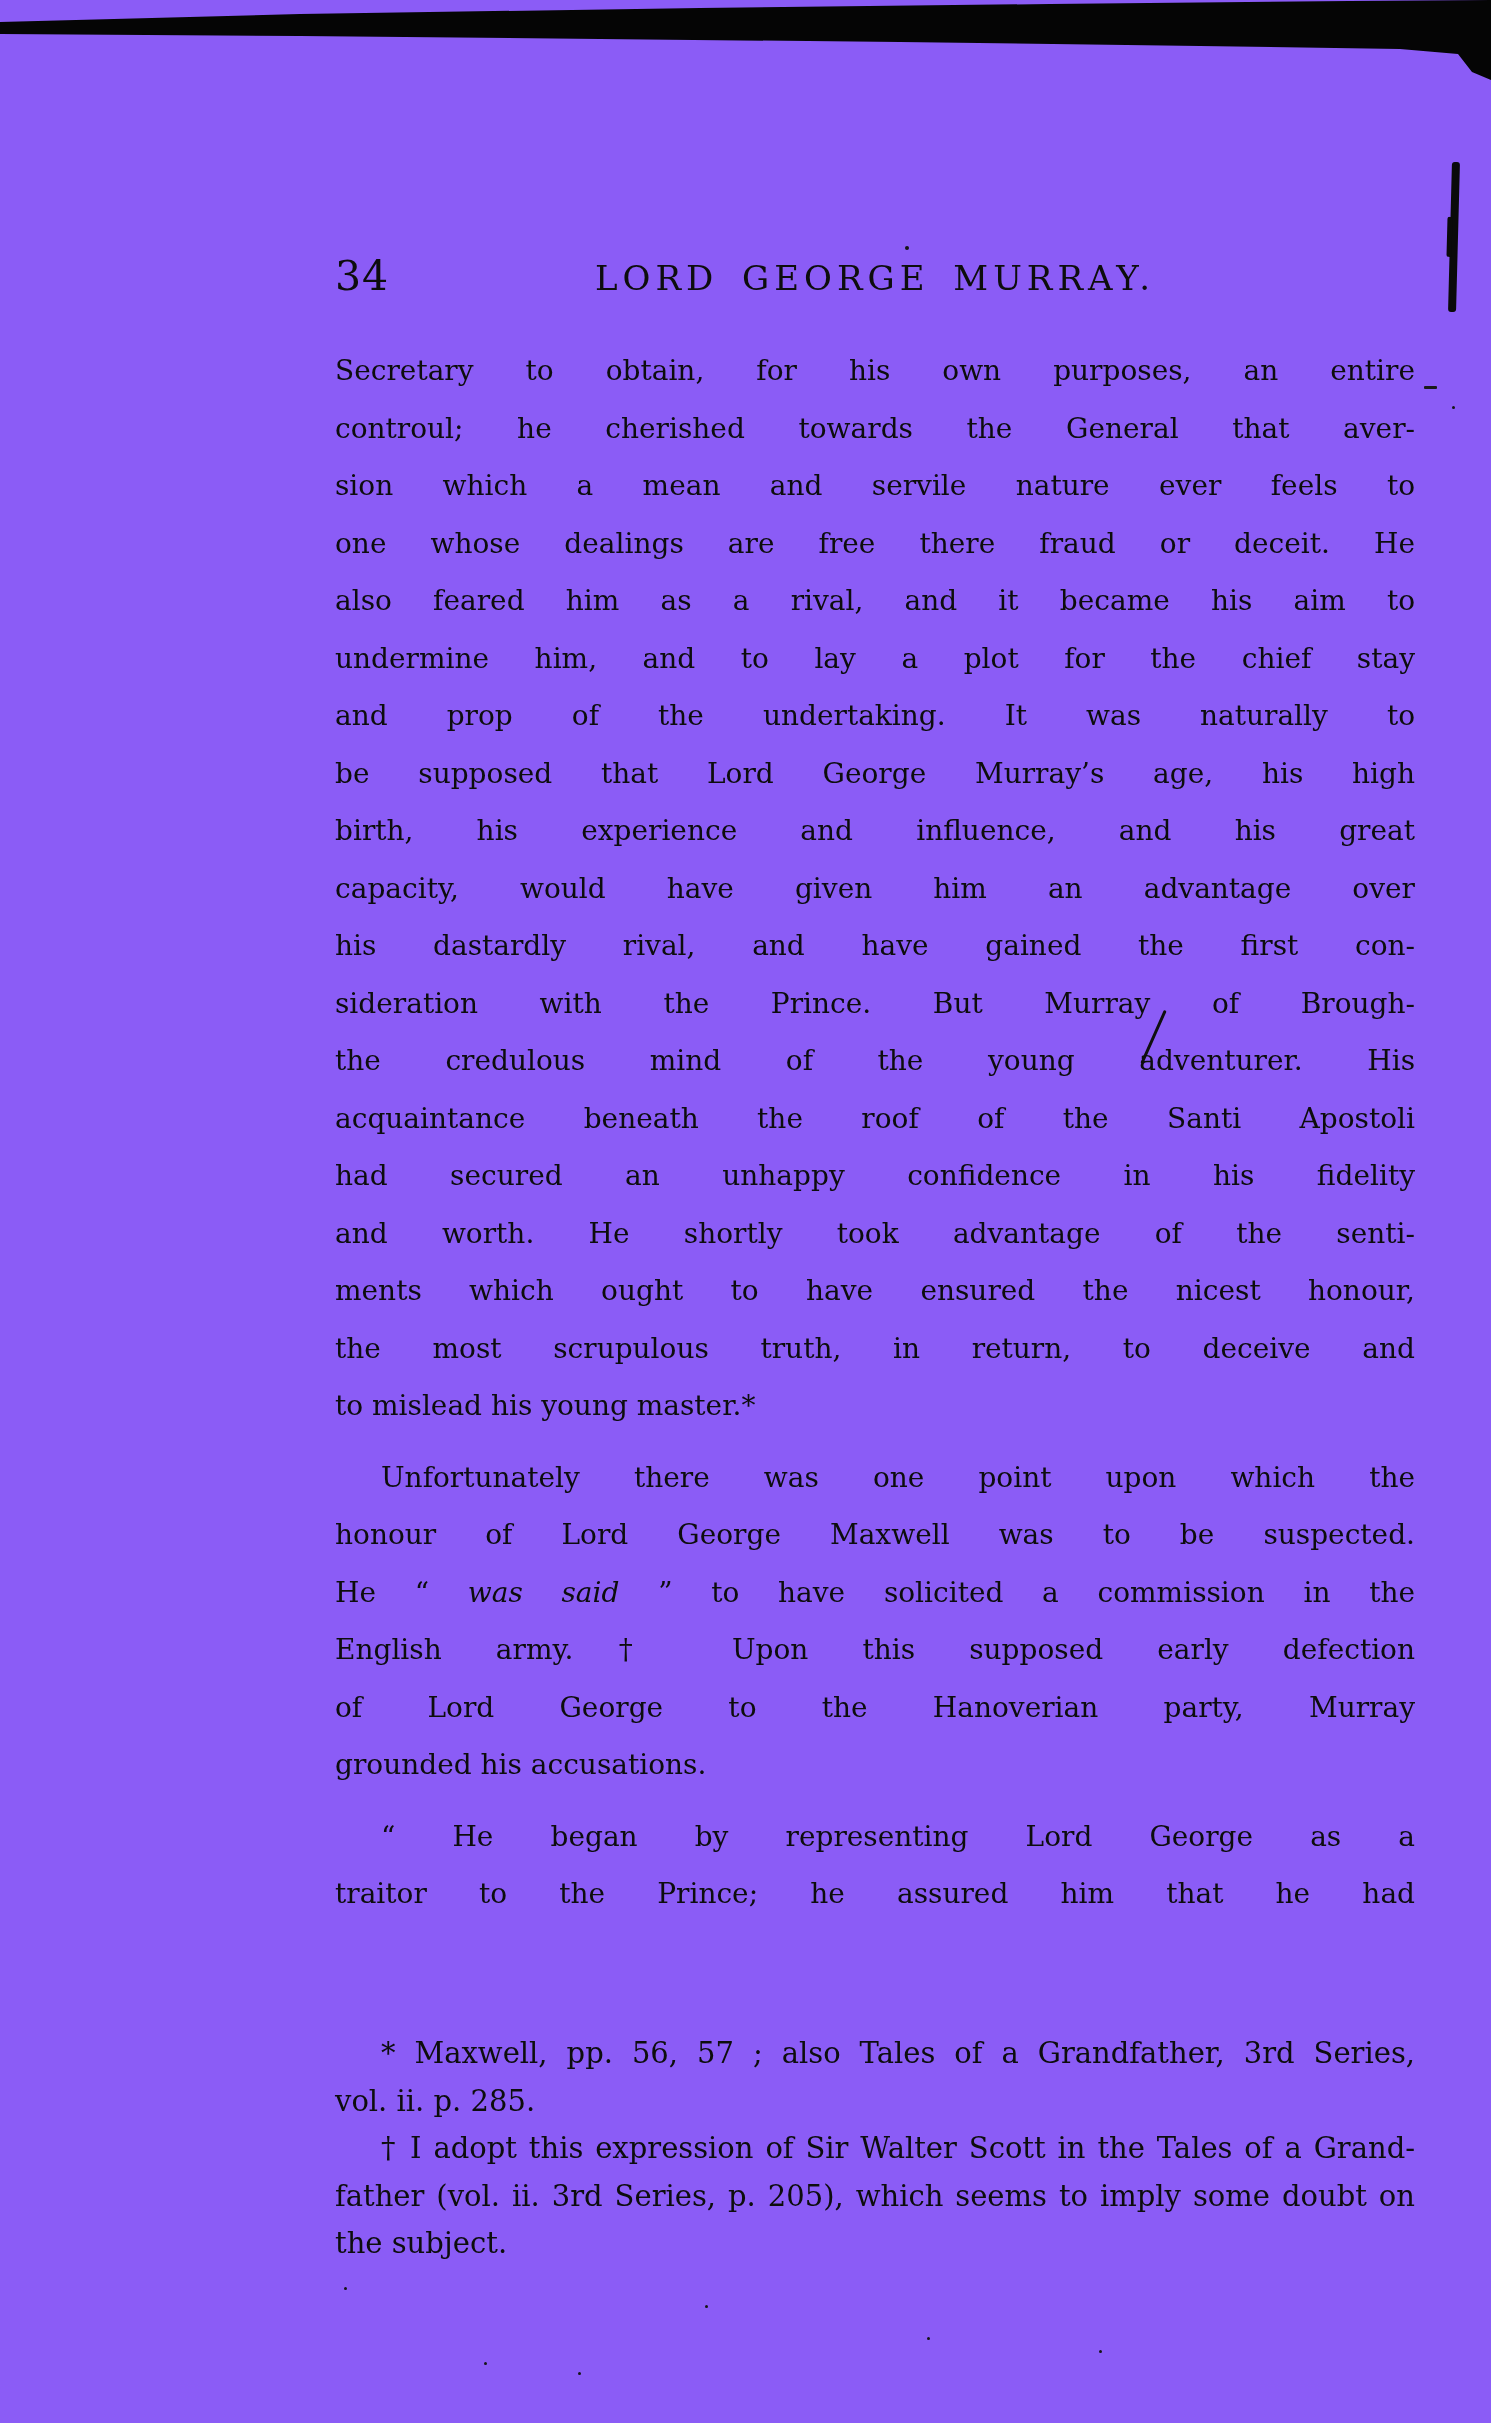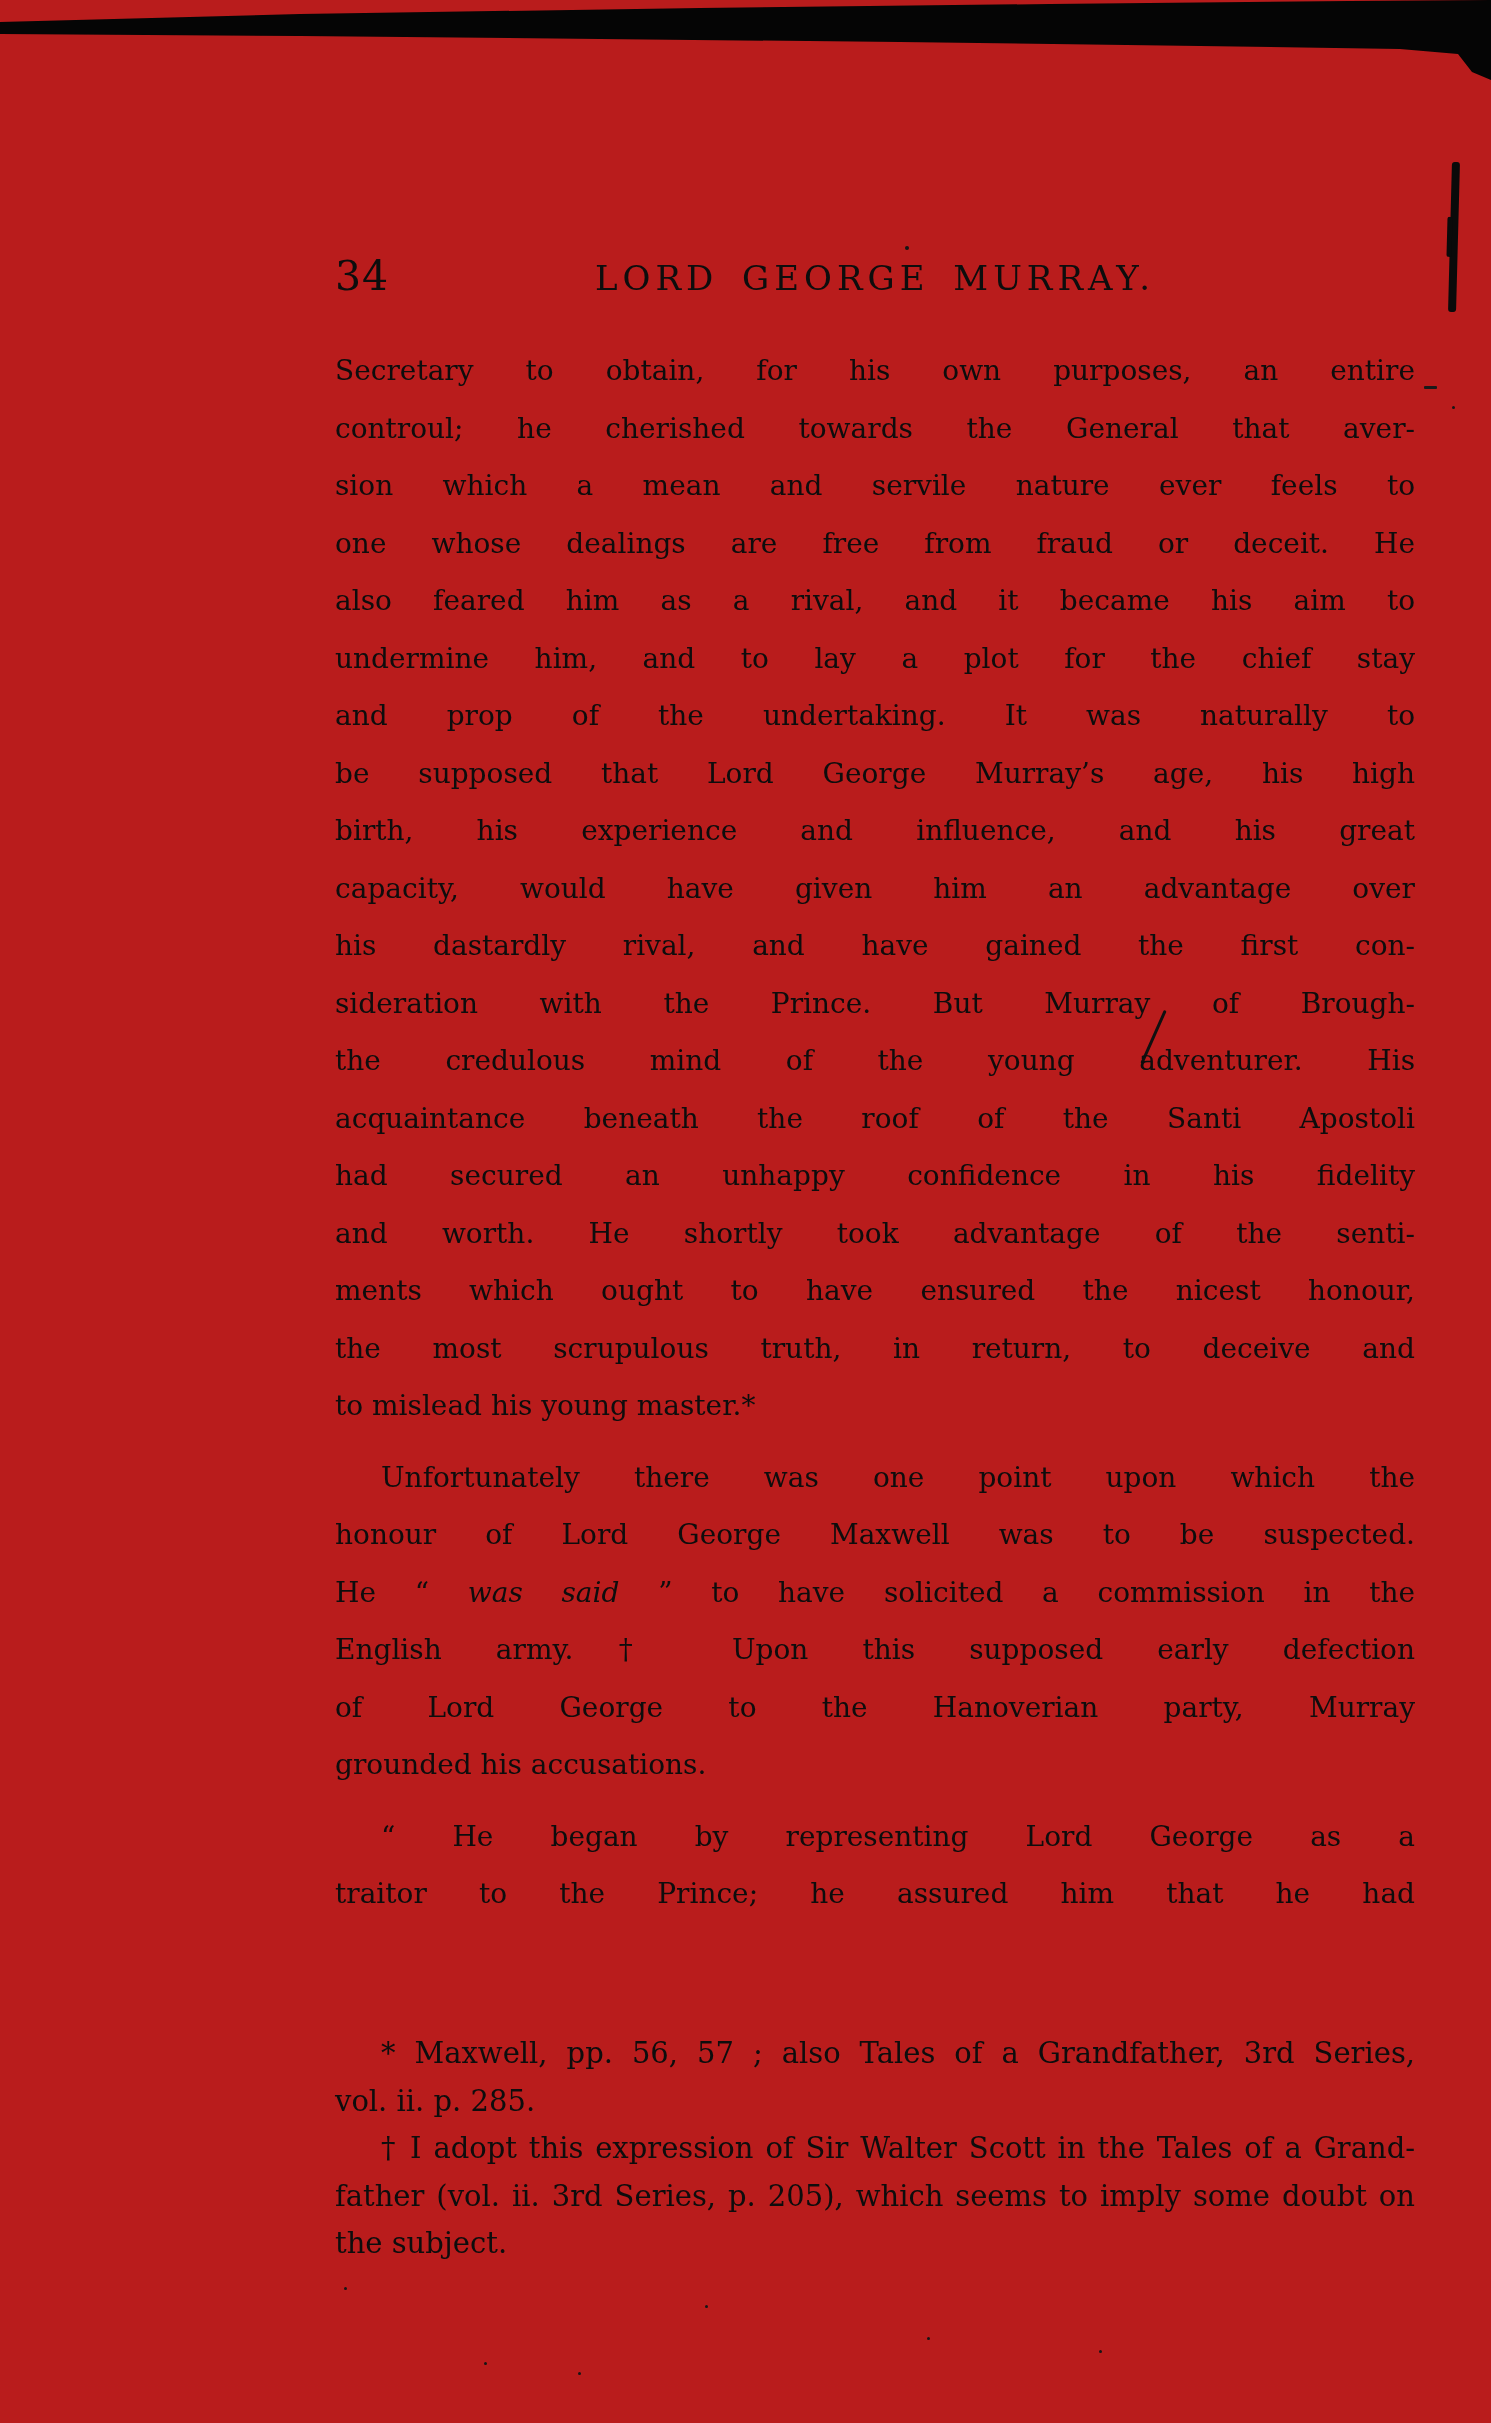--- a/index.html
+++ b/index.html
@@ -4,21 +4,21 @@
 <style>
   html, body {
     margin: 0;
     padding: 0;
     background: #ffffff;
   }
   #page {
     position: relative;
     width: 1491px;
     height: 2423px;
-    background: #b91c1c;
+    background: #8b5cf6;
     overflow: hidden;
     font-family: "DejaVu Serif", serif;
     color: #0d0d0d;
   }
 
   
   .top-band {
     position: absolute;
     left: 0; top: 0;
     width: 1491px; height: 82px;
@@ -123,21 +123,21 @@
   <div class="speck" style="left:578px; top:2372px; width:3px; height:3px;"></div>
 
   <div class="page-number">34</div>
   <div class="running-header">LORD GEORGE MURRAY.</div>
 
   <div id="body-text">
       <div class="para">
         <div class="line"><span>Secretary to obtain, for his own purposes, an entire</span></div>
         <div class="line"><span>controul; he cherished towards the General that aver-</span></div>
         <div class="line"><span>sion which a mean and servile nature ever feels to</span></div>
-        <div class="line"><span>one whose dealings are free from fraud or deceit. He</span></div>
+        <div class="line"><span>one whose dealings are free there fraud or deceit. He</span></div>
         <div class="line"><span>also feared him as a rival, and it became his aim to</span></div>
         <div class="line"><span>undermine him, and to lay a plot for the chief stay</span></div>
         <div class="line"><span>and prop of the undertaking. It was naturally to</span></div>
         <div class="line"><span>be supposed that Lord George Murray’s age, his high</span></div>
         <div class="line"><span>birth, his experience and influence, and his great</span></div>
         <div class="line"><span>capacity, would have given him an advantage over</span></div>
         <div class="line"><span>his dastardly rival, and have gained the first con-</span></div>
         <div class="line"><span>sideration with the Prince. But Murray of Brough-</span></div>
         <div class="line"><span>the credulous mind of the young adventurer. His</span></div>
         <div class="line"><span>acquaintance beneath the roof of the Santi Apostoli</span></div>

